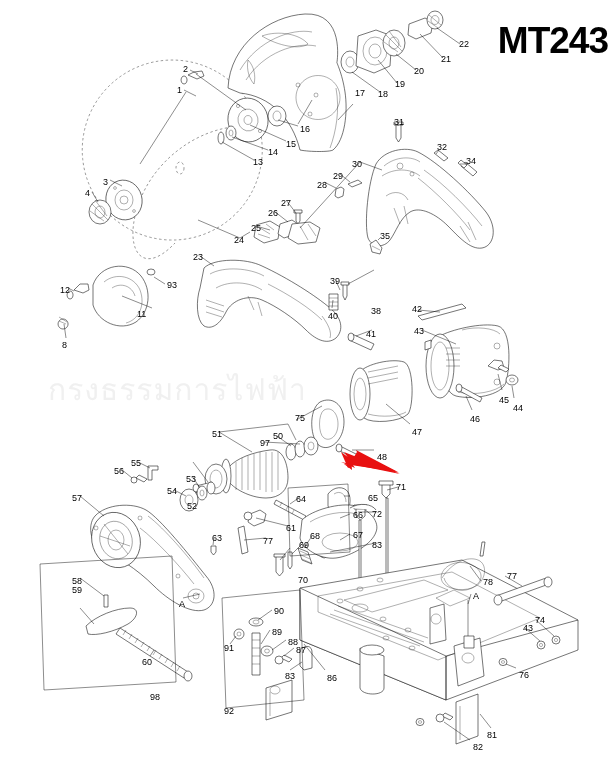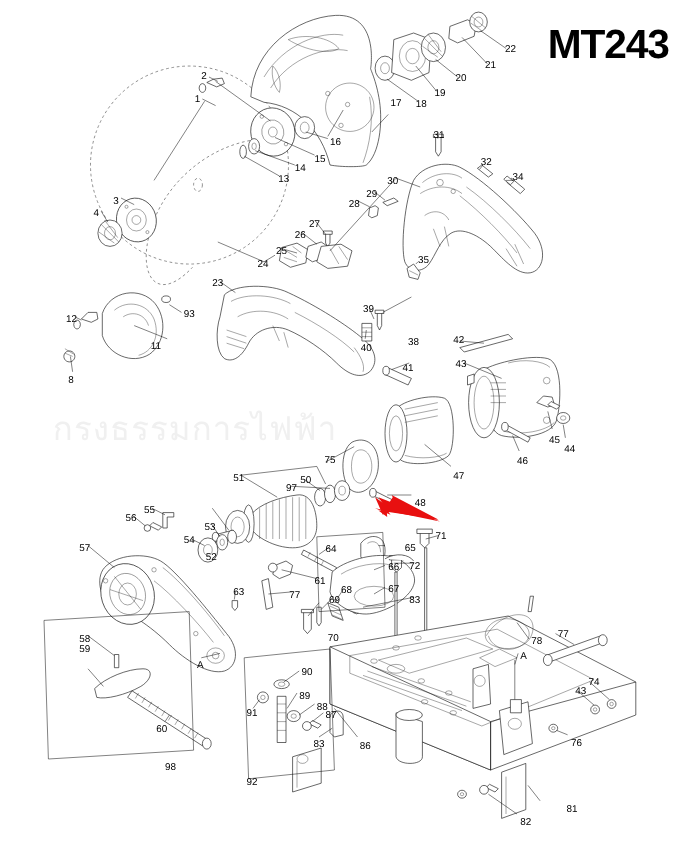--- a/index.html
+++ b/index.html
@@ -559,21 +559,21 @@
       <div class="callout" style="left: 396px; top: 483px;">71</div>
       <div class="callout" style="left: 372px; top: 510px;">72</div>
       <div class="callout" style="left: 372px; top: 541px;">83</div>
       <div class="callout" style="left: 179px; top: 600px;">A</div>
       <div class="callout" style="left: 473px; top: 592px;">A</div>
       <div class="callout" style="left: 507px; top: 572px;">77</div>
       <div class="callout" style="left: 483px; top: 578px;">78</div>
       <div class="callout" style="left: 535px; top: 616px;">74</div>
       <div class="callout" style="left: 523px; top: 624px;">43</div>
       <div class="callout" style="left: 519px; top: 671px;">76</div>
-      <div class="callout" style="left: 515px; top: 731px;">81</div>
+      <div class="callout" style="left: 487px; top: 731px;">81</div>
       <div class="callout" style="left: 473px; top: 743px;">82</div>
       <div class="callout" style="left: 285px; top: 672px;">83</div>
       <div class="callout" style="left: 327px; top: 674px;">86</div>
       <div class="callout" style="left: 296px; top: 646px;">87</div>
       <div class="callout" style="left: 288px; top: 638px;">88</div>
       <div class="callout" style="left: 272px; top: 628px;">89</div>
       <div class="callout" style="left: 274px; top: 607px;">90</div>
       <div class="callout" style="left: 224px; top: 644px;">91</div>
       <div class="callout" style="left: 224px; top: 707px;">92</div>
     </div>

